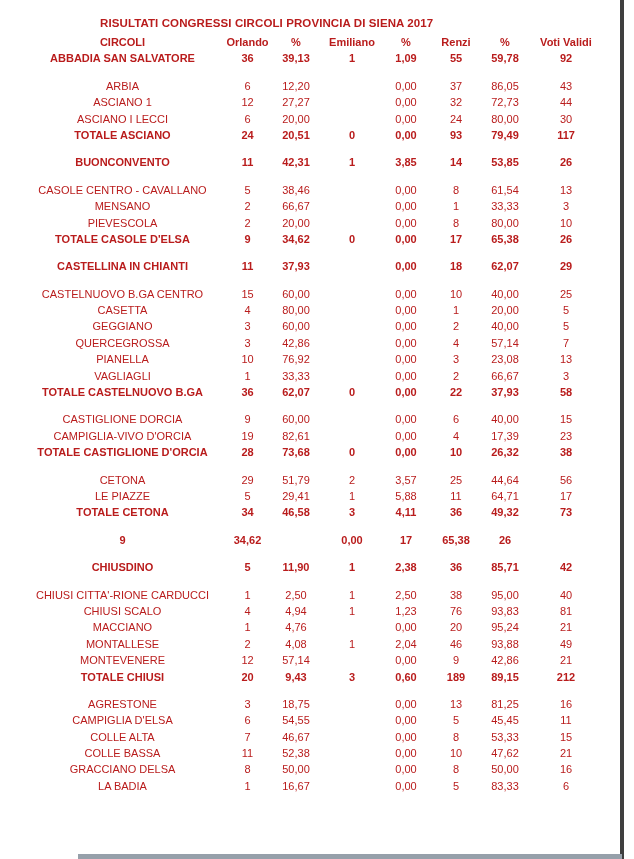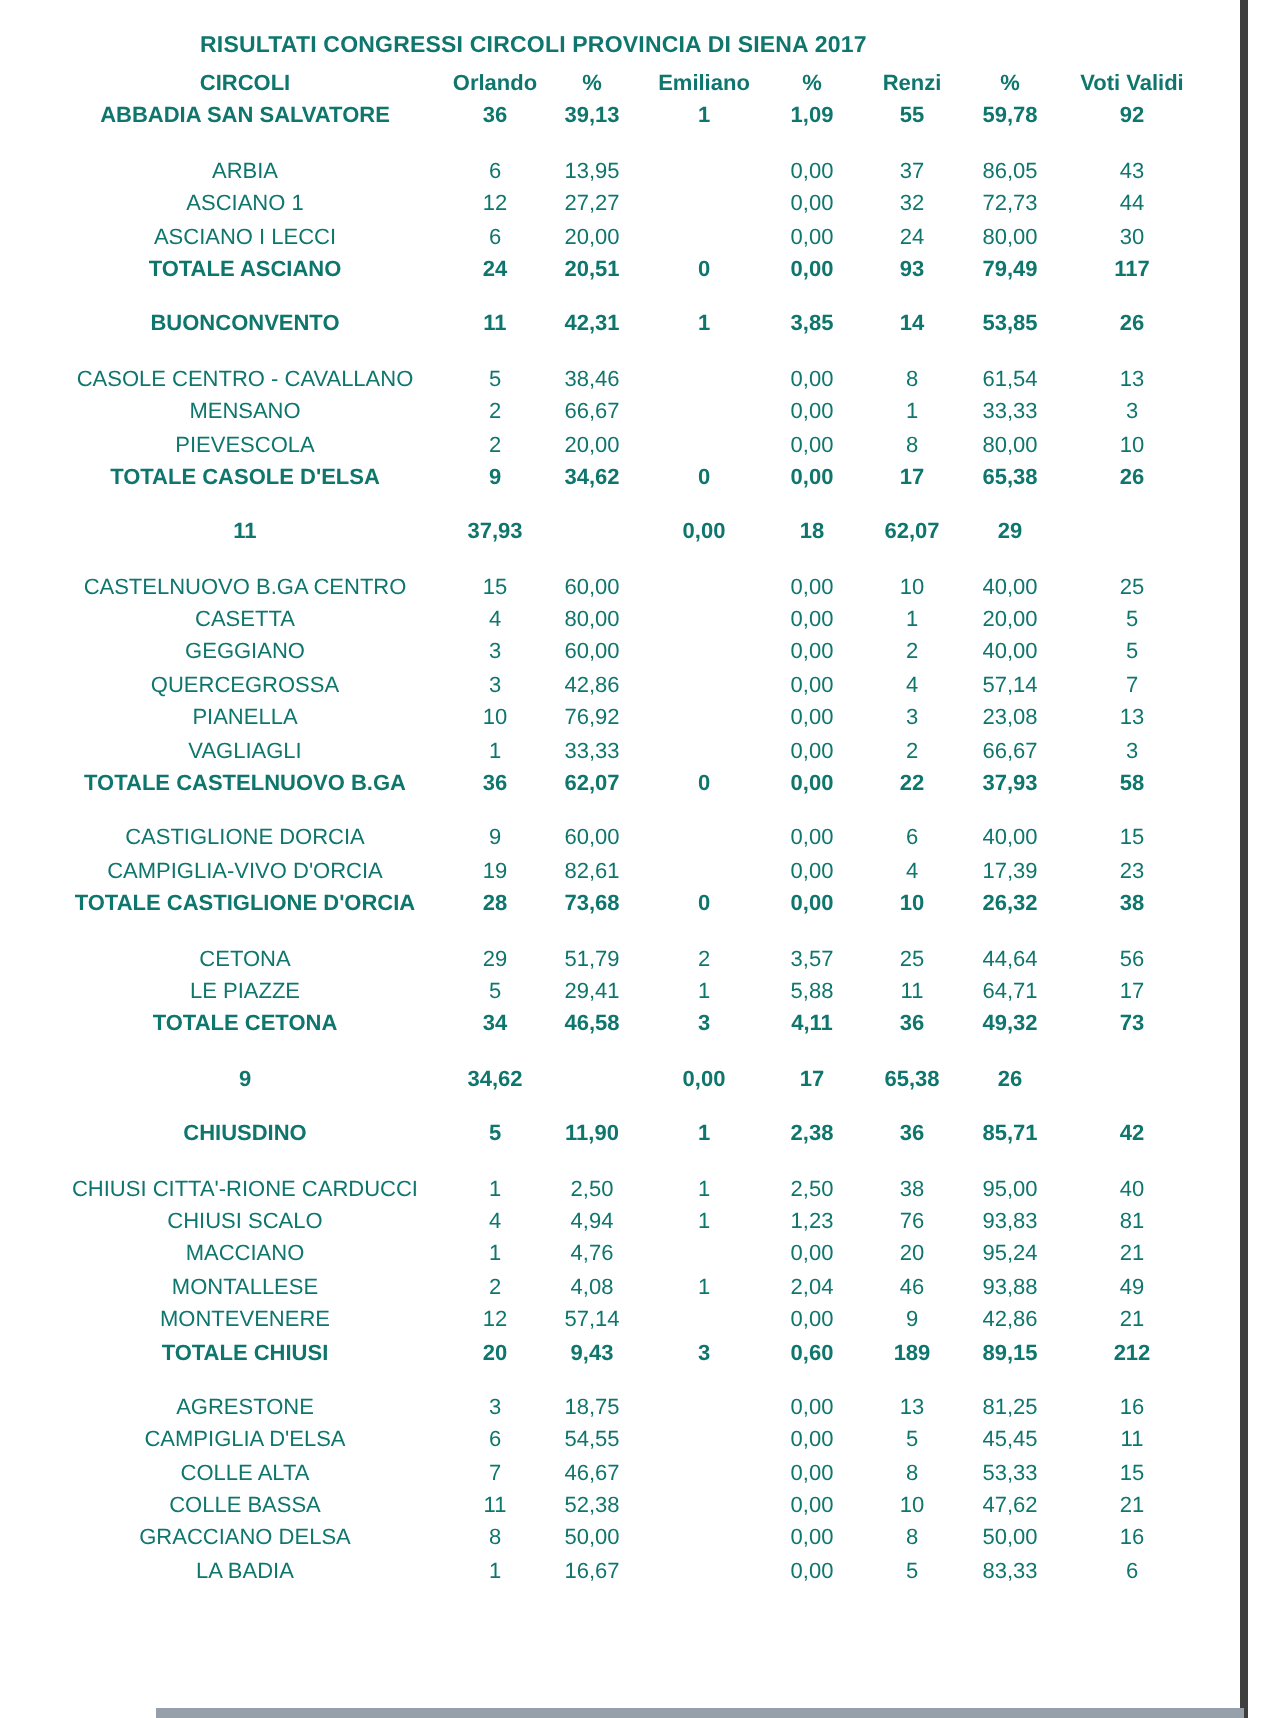--- a/index.html
+++ b/index.html
@@ -51,21 +51,21 @@
   }
   .bottom-strip {
     position: absolute;
     left: 78px; right: 12px; bottom: 0;
     height: 5px;
   }
 </style>
 </head>
 <body>
 
-<div class="page" style="color: #0f766e;">
+<div class="page" style="color: #b91c1c;">
   <div class="content">
     <div class="doc-title">RISULTATI CONGRESSI CIRCOLI PROVINCIA DI SIENA 2017</div>
     <div class="grid-row header-row" id="header-row">
         <div class="c-name">CIRCOLI</div>
         <div class="c-num">Orlando</div>
         <div class="c-num">%</div>
         <div class="c-num">Emiliano</div>
         <div class="c-num">%</div>
         <div class="c-num">Renzi</div>
         <div class="c-num">%</div>
@@ -78,21 +78,21 @@
           <div class="c-num">39,13</div>
           <div class="c-num">1</div>
           <div class="c-num">1,09</div>
           <div class="c-num">55</div>
           <div class="c-num">59,78</div>
           <div class="c-num">92</div>
         </div>
         <div class="grid-row gap-before">
           <div class="c-name">ARBIA</div>
           <div class="c-num">6</div>
-          <div class="c-num">13,95</div>
+          <div class="c-num">12,20</div>
           <div class="c-num"></div>
           <div class="c-num">0,00</div>
           <div class="c-num">37</div>
           <div class="c-num">86,05</div>
           <div class="c-num">43</div>
         </div>
         <div class="grid-row">
           <div class="c-name">ASCIANO 1</div>
           <div class="c-num">12</div>
           <div class="c-num">27,27</div>
@@ -166,20 +166,21 @@
           <div class="c-name">TOTALE CASOLE D'ELSA</div>
           <div class="c-num">9</div>
           <div class="c-num">34,62</div>
           <div class="c-num">0</div>
           <div class="c-num">0,00</div>
           <div class="c-num">17</div>
           <div class="c-num">65,38</div>
           <div class="c-num">26</div>
         </div>
         <div class="grid-row row-bold gap-before">
+          <div class="c-name">CASTELLINA IN CHIANTI</div>
           <div class="c-num">11</div>
           <div class="c-num">37,93</div>
           <div class="c-num"></div>
           <div class="c-num">0,00</div>
           <div class="c-num">18</div>
           <div class="c-num">62,07</div>
           <div class="c-num">29</div>
         </div>
         <div class="grid-row gap-before">
           <div class="c-name">CASTELNUOVO B.GA CENTRO</div>

